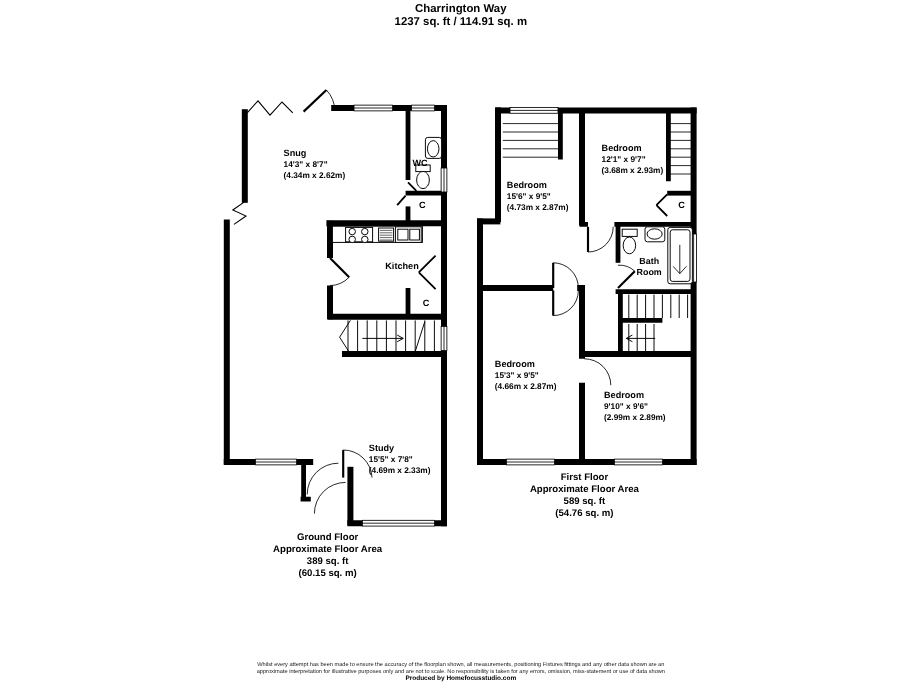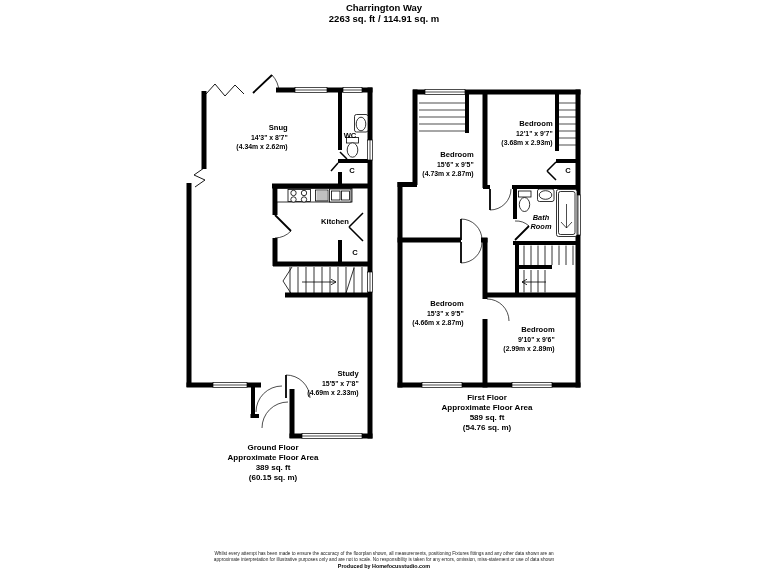--- a/index.html
+++ b/index.html
@@ -1,21 +1,21 @@
 <!DOCTYPE html>
 <html><head>
 <meta charset="utf-8">
 <style>
   html,body{margin:0;padding:0;background:#fff;}
   .page{position:relative;width:676px;height:576px;background:#ffffff;overflow:hidden;
         font-family:"Liberation Sans", sans-serif;color:#000;}
   svg{position:absolute;left:0;top:0;}
   .hdr{position:absolute;left:0;top:3px;width:768px;text-align:center;font-weight:bold;}
   .hdr span{display:block;font-size:9.5px;line-height:10.5px;}
-  .lbl{position:absolute;transform:translateX(-50%);text-align:right;font-weight:bold;white-space:nowrap;}
+  .lbl{position:absolute;transform:translateX(-50%);text-align:left;font-weight:bold;white-space:nowrap;}
   .lbl span{display:block;}
   .lbl .l1{font-size:7.6px;line-height:9.6px;}
   .lbl .l2,.lbl .l3{font-size:6.9px;line-height:9.4px;}
   .tag{position:absolute;transform:translateX(-50%);font-weight:bold;font-size:7.6px;line-height:8px;}
   .bathlbl{position:absolute;transform:translateX(-50%);width:36px;text-align:center;
            font-weight:bold;font-size:7.4px;line-height:9px;white-space:normal;}
   .sum{position:absolute;transform:translateX(-50%);text-align:center;font-weight:bold;}
   .sum span{display:block;font-size:8px;line-height:10px;}
   .foot{position:absolute;left:0;top:551px;width:768px;text-align:center;}
   .foot .d{display:block;font-size:4.7px;line-height:5.9px;color:#222;}
@@ -180,21 +180,21 @@
         <ellipse cx="545.5" cy="195" rx="6.3" ry="4.3"></ellipse>
         <rect x="556.5" y="189.5" width="20.5" height="47" rx="2"></rect>
         <rect x="558.5" y="191.5" width="16.5" height="43" rx="2"></rect>
         <path d="M566.5,204 V228 M561,222 L566.5,228 L572,222" stroke-width="0.7"></path>
       </g>
     </g>
   </svg>
 
   <div class="hdr">
     <span>Charrington Way</span>
-    <span>2263 sq. ft / 114.91 sq. m</span>
+    <span>1237 sq. ft / 114.91 sq. m</span>
   </div>
 
   <div class="lbl" style="left:262px;top:123px;">
     <span class="l1">Snug</span>
     <span class="l2">14'3" x 8'7"</span>
     <span class="l3">(4.34m x 2.62m)</span>
   </div>
   <div class="tag" style="left:350px;top:132px;">WC</div>
   <div class="tag" style="left:352px;top:167px;">C</div>
   <div class="tag" style="left:318px;top:218px;padding-left:34px;">Kitchen</div>
@@ -215,21 +215,21 @@
     <span class="l1">Bedroom</span>
     <span class="l2">15'6" x 9'5"</span>
     <span class="l3">(4.73m x 2.87m)</span>
   </div>
   <div class="lbl" style="left:527px;top:119px;">
     <span class="l1">Bedroom</span>
     <span class="l2">12'1" x 9'7"</span>
     <span class="l3">(3.68m x 2.93m)</span>
   </div>
   <div class="tag" style="left:568px;top:167px;">C</div>
-  <div class="bathlbl" style="left:541px;top:213px;font-style:italic;">Bath Room</div>
+  <div class="bathlbl" style="left:541px;top:213px;">Bath Room</div>
   <div class="lbl" style="left:438px;top:299px;">
     <span class="l1">Bedroom</span>
     <span class="l2">15'3" x 9'5"</span>
     <span class="l3">(4.66m x 2.87m)</span>
   </div>
   <div class="lbl" style="left:529px;top:325px;">
     <span class="l1">Bedroom</span>
     <span class="l2">9'10" x 9'6"</span>
     <span class="l3">(2.99m x 2.89m)</span>
   </div>

